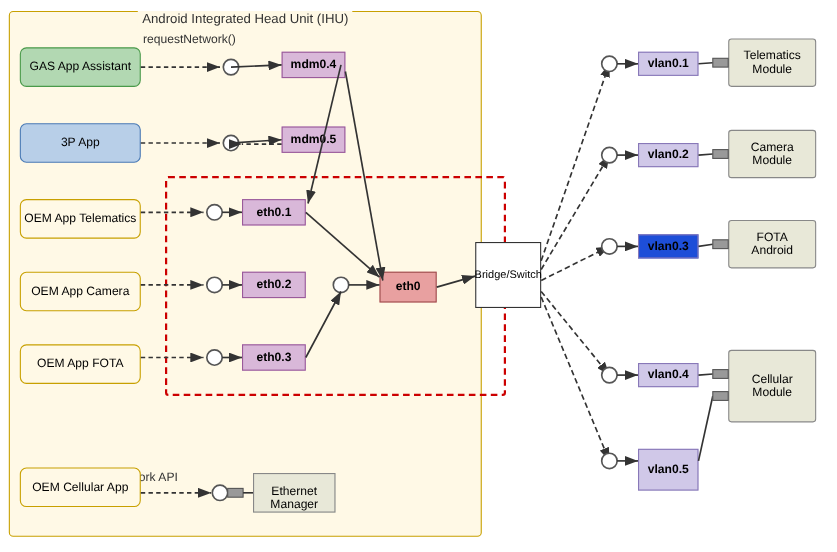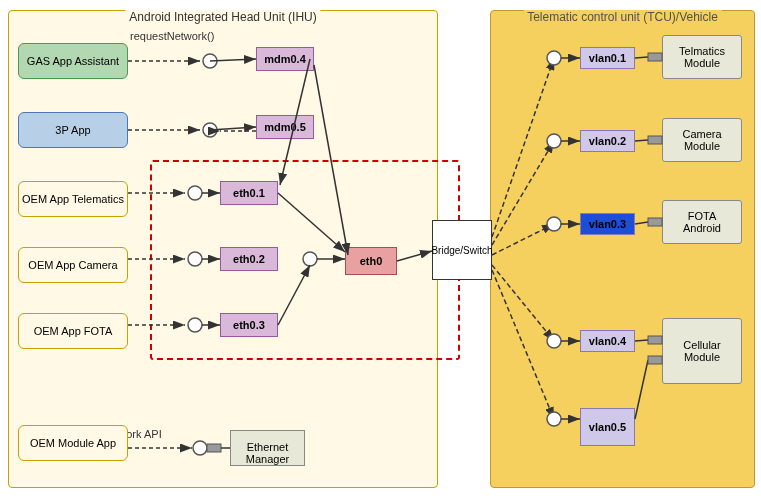--- a/index.html
+++ b/index.html
@@ -173,23 +173,20 @@
   </style>
 </head>
 <body>
 
 <div class="diagram-container">
 
   <div class="ihu-panel">
     <span class="ihu-label">Android Integrated Head Unit (IHU)</span>
   </div>
 
-  <div class="tcu-panel">
-    <span class="tcu-label">Telematic control unit (TCU)/Vehicle</span>
-  </div>
 
   <div class="label-text" style="left:130px; top:30px;">requestNetwork()</div>
 
   <div class="label-text" style="left:103px; top:428px;">network API</div>
 
   <div class="app-box app-box-green" style="left:18px; top:43px;">
     <span>GAS App Assistant</span>
   </div>
 
   <div class="app-box app-box-blue" style="left:18px; top:112px;">
@@ -202,21 +199,21 @@
 
   <div class="app-box app-box-yellow" style="left:18px; top:247px;">
     <span>OEM App Camera</span>
   </div>
 
   <div class="app-box app-box-yellow" style="left:18px; top:313px;">
     <span>OEM App FOTA</span>
   </div>
 
   <div class="app-box app-box-yellow" style="left:18px; top:425px;">
-    <span>OEM Module App</span>
+    <span>OEM Cellular App</span>
   </div>
 
   <div class="dashed-red-box" style="left:150px; top:160px; width:310px; height:200px;"></div>
 
   <div class="port-box" style="left:256px; top:47px; width:58px; height:24px;">
     <span>mdm0.4</span>
   </div>
 
   <div class="port-box" style="left:256px; top:115px; width:58px; height:24px;">
     <span>mdm0.5</span>
@@ -261,21 +258,21 @@
 
   <div class="port-box" style="left:580px; top:330px; width:55px; height:22px; background:#d0c8e8; border-color:#8878b8;">
     <span>vlan0.4</span>
   </div>
 
   <div class="port-box" style="left:580px; top:408px; width:55px; height:38px; background:#d0c8e8; border-color:#8878b8;">
     <span>vlan0.5</span>
   </div>
 
   <div class="module-box" style="left:662px; top:35px; width:80px; height:44px;">
-    <span style="white-space:pre-line; text-align:center;">Telmatics
+    <span style="white-space:pre-line; text-align:center;">Telematics
 Module</span>
   </div>
 
   <div class="module-box" style="left:662px; top:118px; width:80px; height:44px;">
     <span style="white-space:pre-line; text-align:center;">Camera
 Module</span>
   </div>
 
   <div class="module-box" style="left:662px; top:200px; width:80px; height:44px;">
     <span style="white-space:pre-line; text-align:center;">FOTA

